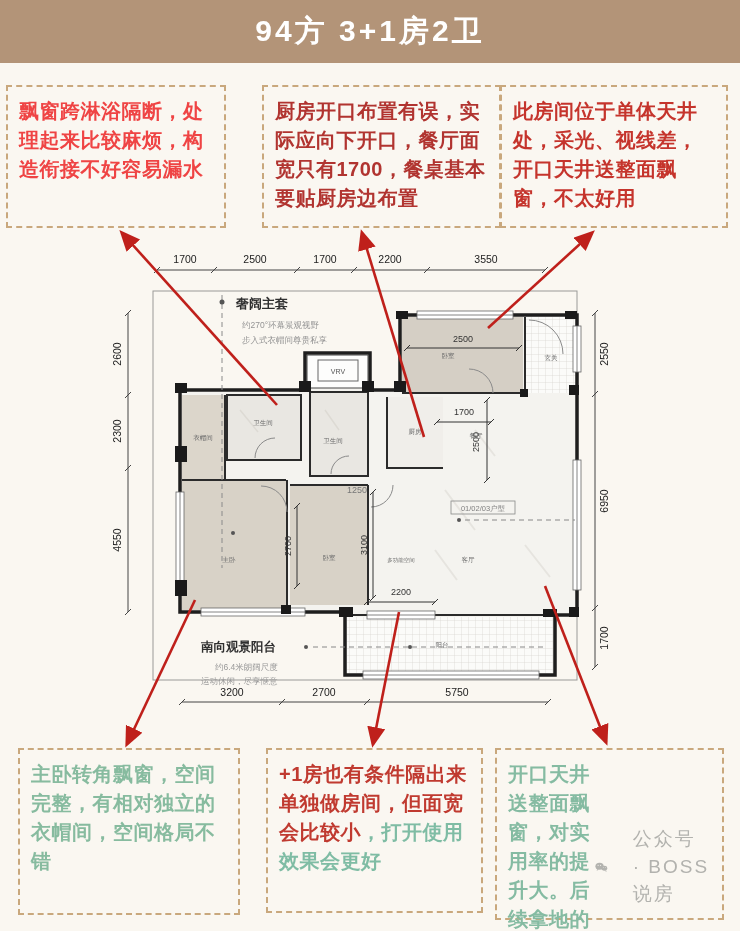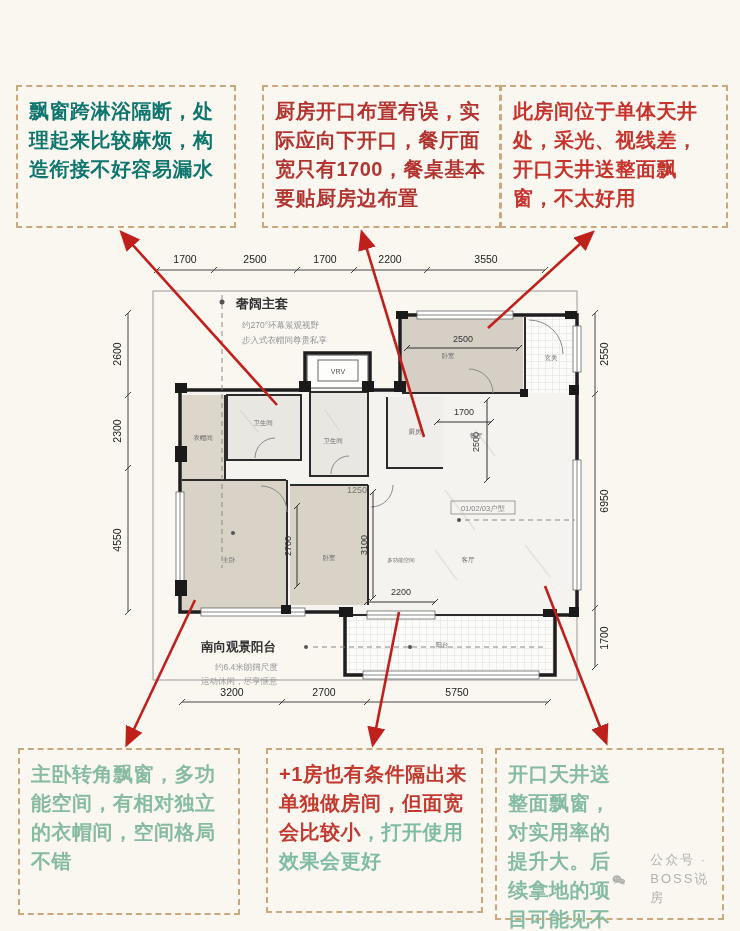--- a/index.html
+++ b/index.html
@@ -3,54 +3,57 @@
 <meta charset="utf-8">
 <style>
   html,body{margin:0;padding:0;}
   .page{position:relative;width:740px;height:931px;background:#faf7f1;overflow:hidden;
         font-family:"Liberation Sans",sans-serif;}
   .header{position:absolute;left:0;top:0;width:740px;height:63px;background:#b39478;
           display:flex;align-items:center;justify-content:center;}
   .header-title{color:#ffffff;font-size:30px;font-weight:bold;letter-spacing:3px;}
   .note{position:absolute;border:2px dashed #c9a87d;box-sizing:border-box;
         padding:10px 11px;font-weight:bold;font-size:20px;line-height:1.45;letter-spacing:.5px;}
-  .note-tl{left:16px;top:85px;width:220px;height:143px;color:#0f766e;}
+  .note-tl{left:6px;top:85px;width:220px;height:143px;color:#ef4444;}
   .note-tm{left:262px;top:85px;width:239px;height:143px;color:#b13430;}
   .note-tr{left:500px;top:85px;width:228px;height:143px;color:#c5342c;}
   .note-bl{left:18px;top:748px;width:222px;height:167px;color:#87bb9f;}
   .note-bm{left:266px;top:748px;width:217px;height:165px;}
   .note-br{left:495px;top:748px;width:229px;height:172px;color:#85bba2;
            display:flex;}
   .seg-red{color:#c03a30;}
   .seg-green{color:#7fbca4;}
   .wm{margin-top:auto;display:flex;align-items:center;gap:25px;color:#b2b2ae;
-      font-weight:normal;font-size:13px;letter-spacing:2px;}
+      font-weight:normal;font-size:19px;letter-spacing:2px;}
   .plan-svg{position:absolute;left:105px;top:250px;z-index:1;}
   .arrows-svg{position:absolute;left:0;top:0;z-index:2;pointer-events:none;}
   .dimtxt{font-size:10.5px;fill:#222;}
   .innerdim{font-size:9px;fill:#333;}
   .roomlbl{font-size:6.5px;fill:#6b6b6b;}
 </style>
 </head>
 <body>
 
 <div class="page">
 
+  <div class="header">
+    <span class="header-title">94方 3+1房2卫</span>
+  </div>
 
   <div class="note note-tl">
     <span>飘窗跨淋浴隔断，处理起来比较麻烦，构造衔接不好容易漏水</span>
   </div>
   <div class="note note-tm">
     <span>厨房开口布置有误，实际应向下开口，餐厅面宽只有1700，餐桌基本要贴厨房边布置</span>
   </div>
   <div class="note note-tr">
     <span>此房间位于单体天井处，采光、视线差，开口天井送整面飘窗，不太好用</span>
   </div>
   <div class="note note-bl">
-    <span>主卧转角飘窗，多功能空间，有相对独立的衣帽间，空间格局不错</span>
+    <span>主卧转角飘窗，空间完整，有相对独立的衣帽间，空间格局不错</span>
   </div>
   <div class="note note-bm">
     <span class="seg-red">+1房也有条件隔出来单独做房间，但面宽会比较小</span><span class="seg-green">，打开使用效果会更好</span>
   </div>
   <div class="note note-br">
     <span>开口天井送整面飘窗，对实用率的提升大。后续拿地的项目可能见不到了</span>
     <div class="wm">
       <svg width="30" height="24" viewBox="0 0 30 24">
         <ellipse cx="11" cy="10" rx="10" ry="8.5" fill="#b3b3af"></ellipse>
         <circle cx="7.5" cy="8" r="1.3" fill="#faf7f1"></circle>

